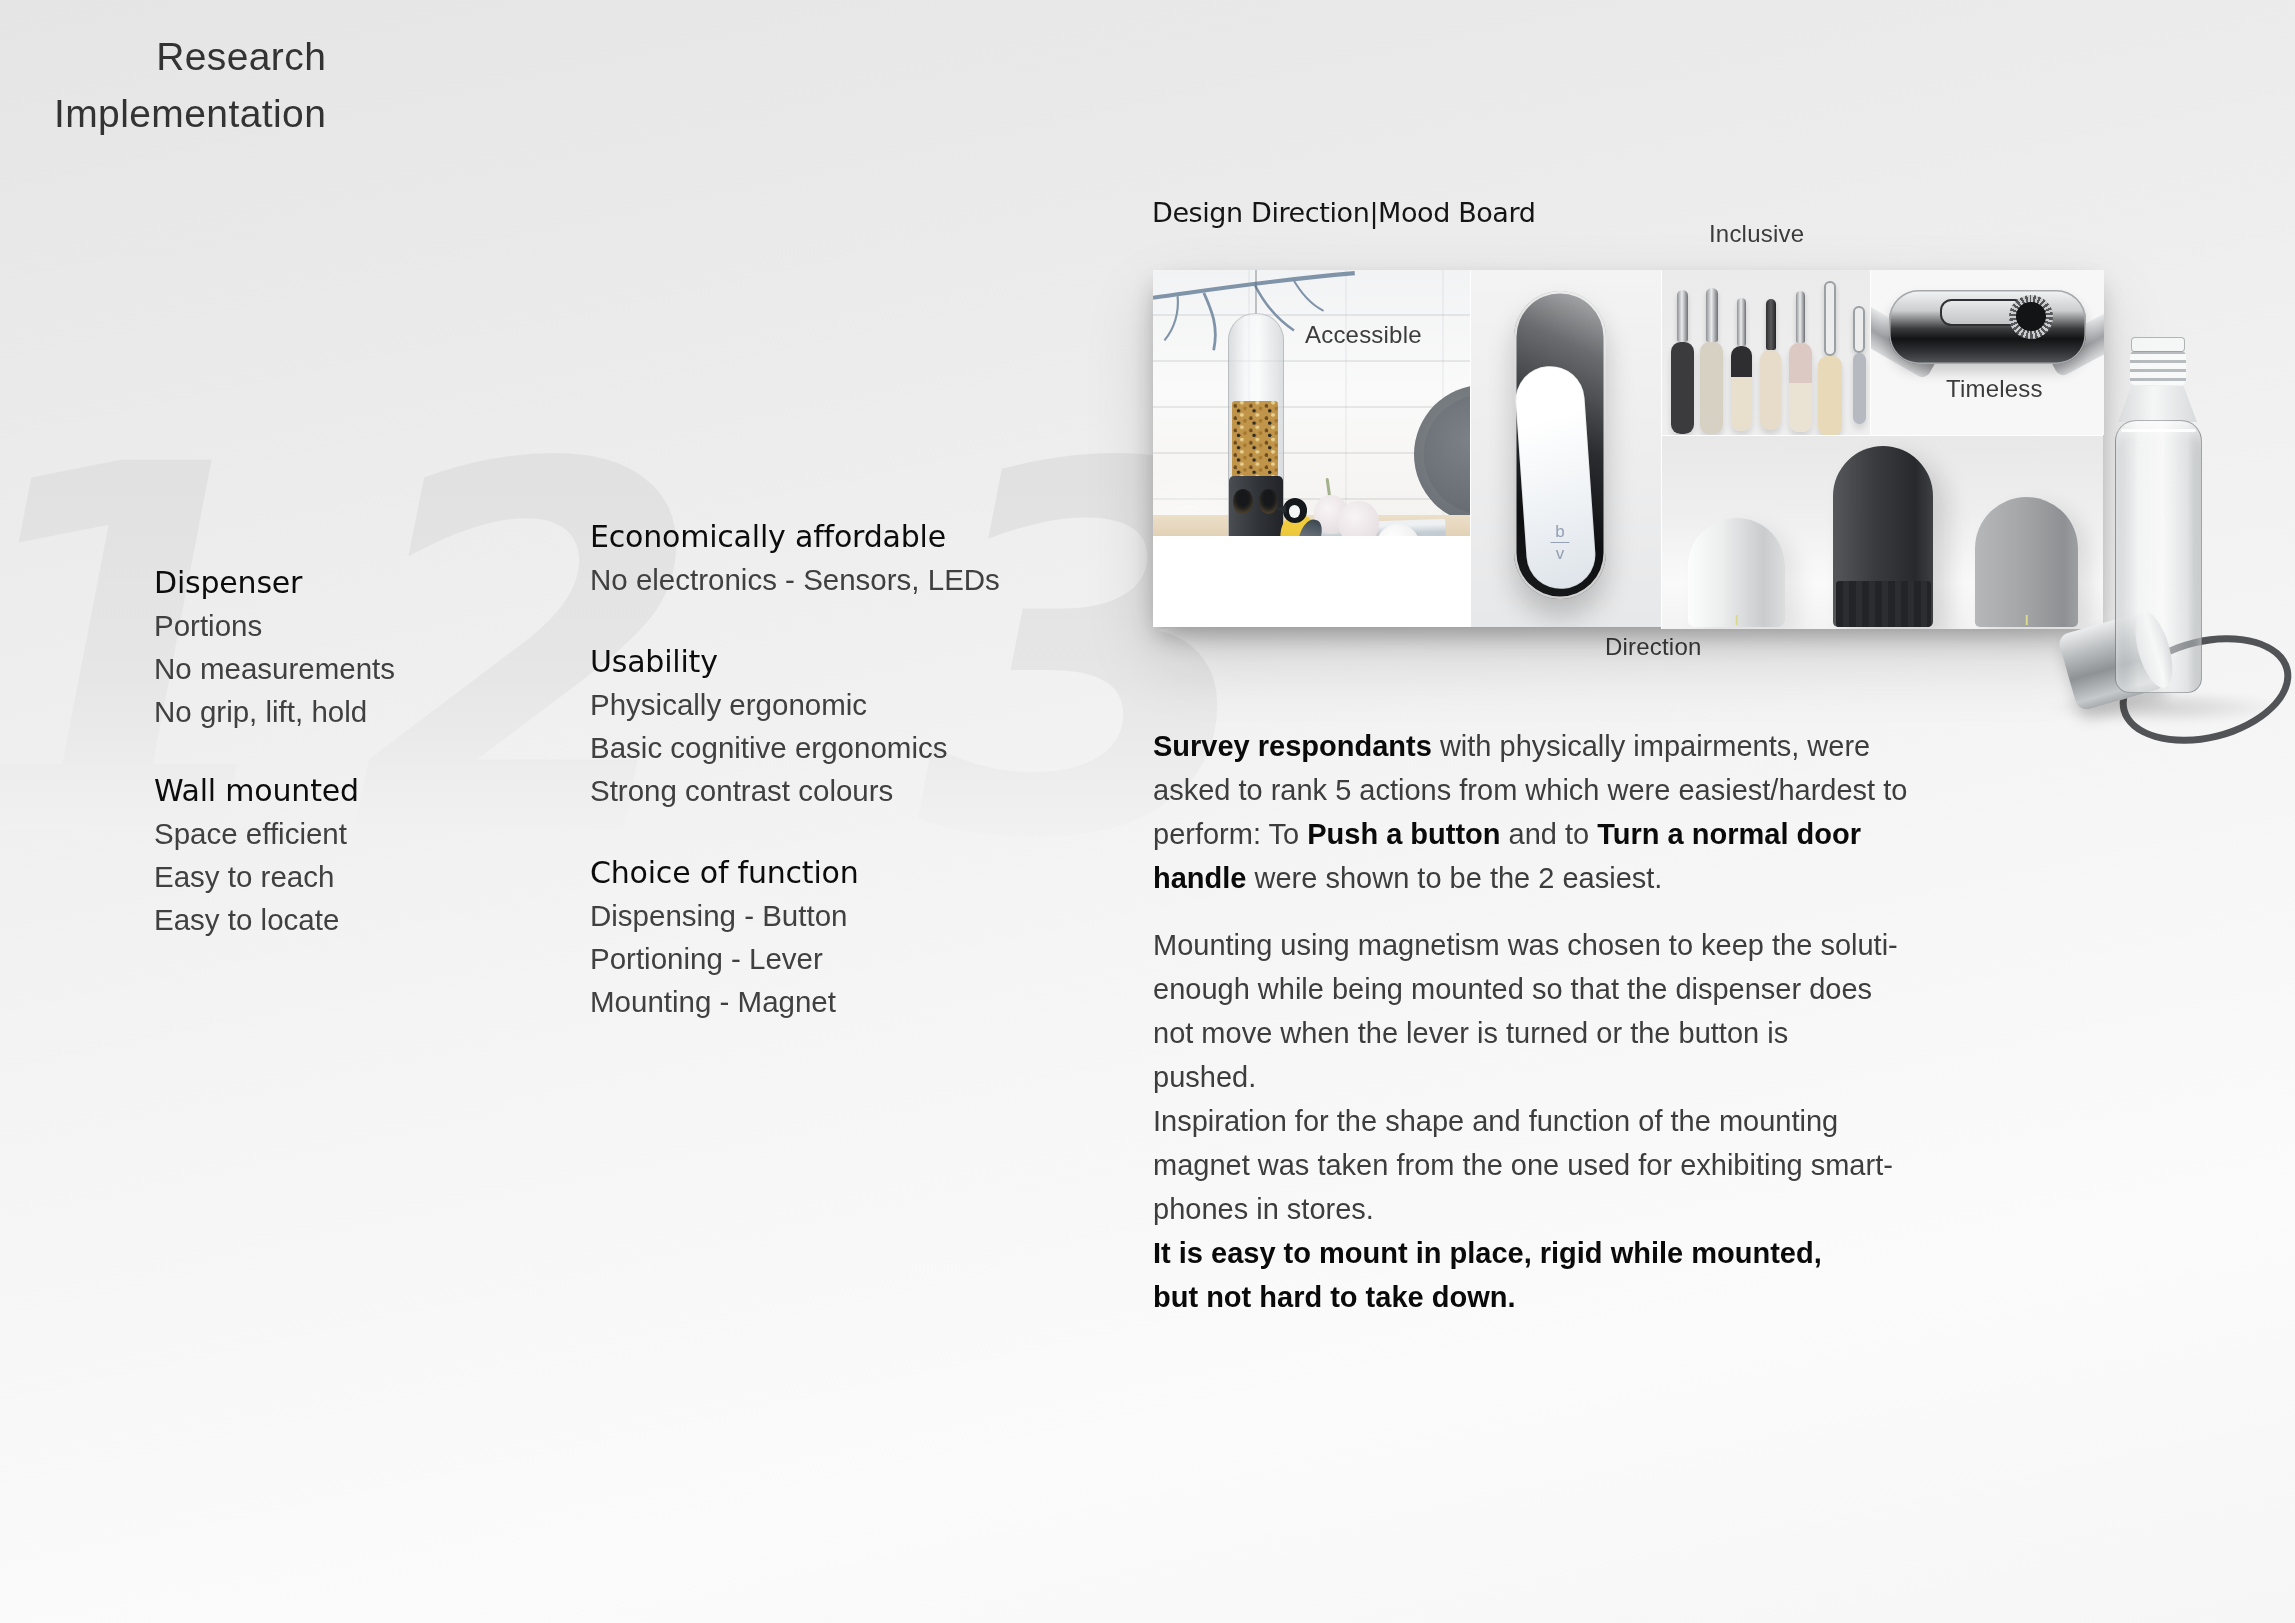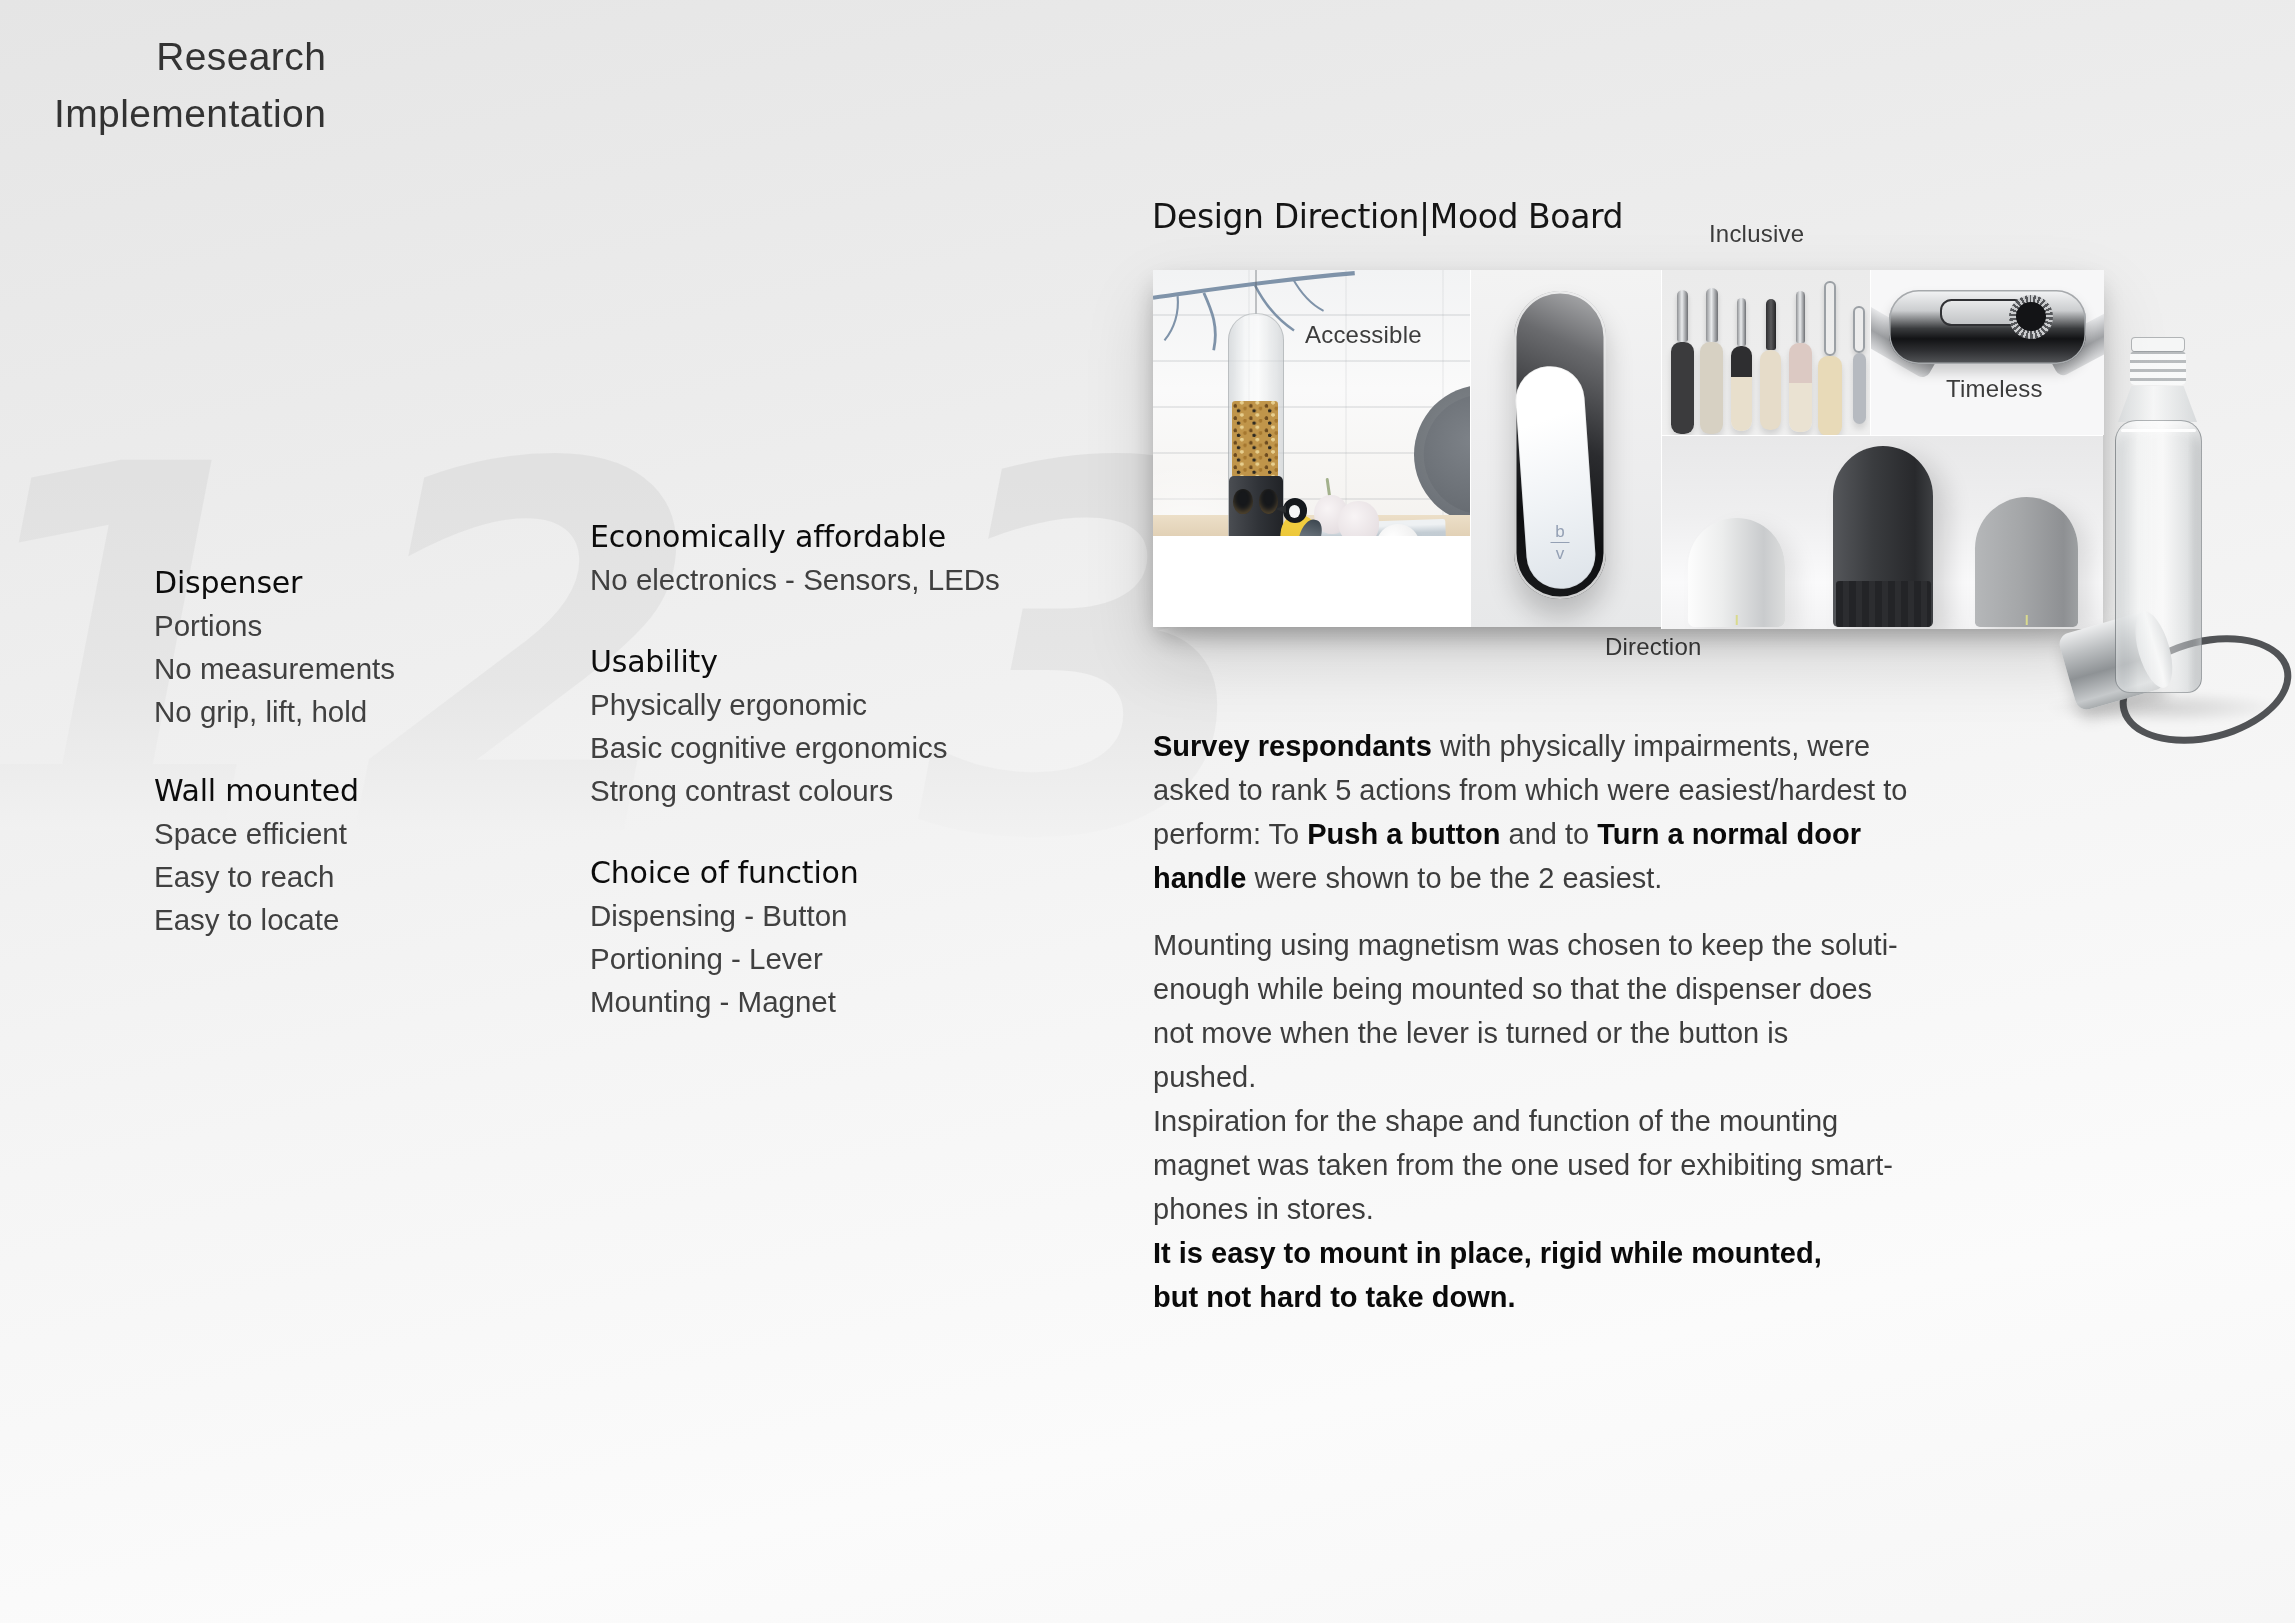--- a/index.html
+++ b/index.html
@@ -23,21 +23,21 @@
   }
   .bg-num.n1{left:-57px;}
   .bg-num.n2{left:351px;}
   .bg-num.n3{left:918px;}
   
   .col{position:absolute;font-size:29.5px;line-height:43px;color:#404040;}
   .col .sec{margin-bottom:36px;}
   .col.c2 .sec{margin-bottom:39px;}
   .col h3{margin:0;font-family:"DejaVu Sans",sans-serif;font-weight:normal;font-size:30px;line-height:43px;color:#0c0c0c;letter-spacing:-0.2px;}
   
-  .mb-heading{position:absolute;left:1152px;top:197px;font-family:"DejaVu Sans",sans-serif;font-size:33px;font-weight:400;color:#151515;letter-spacing:-0.4px;}
+  .mb-heading{position:absolute;left:1152px;top:197px;font-family:"DejaVu Sans",sans-serif;font-size:27px;font-weight:400;color:#151515;letter-spacing:-0.4px;}
   .mb-label{position:absolute;font-size:24px;color:#3c3c3c;letter-spacing:0.2px;}
   .lbl-inclusive{left:1709px;top:220px;}
   .lbl-universal{left:1605px;top:633px;}
   
   .moodboard{
     position:absolute;left:1153px;top:270px;width:949px;height:357px;background:#fff;z-index:2;
     box-shadow:0 13px 24.6px -4.9px rgba(0,0,0,.32),0 29.5px 66px rgba(0,0,0,.14);
   }
   .mb-tile{position:absolute;overflow:hidden;}
   

